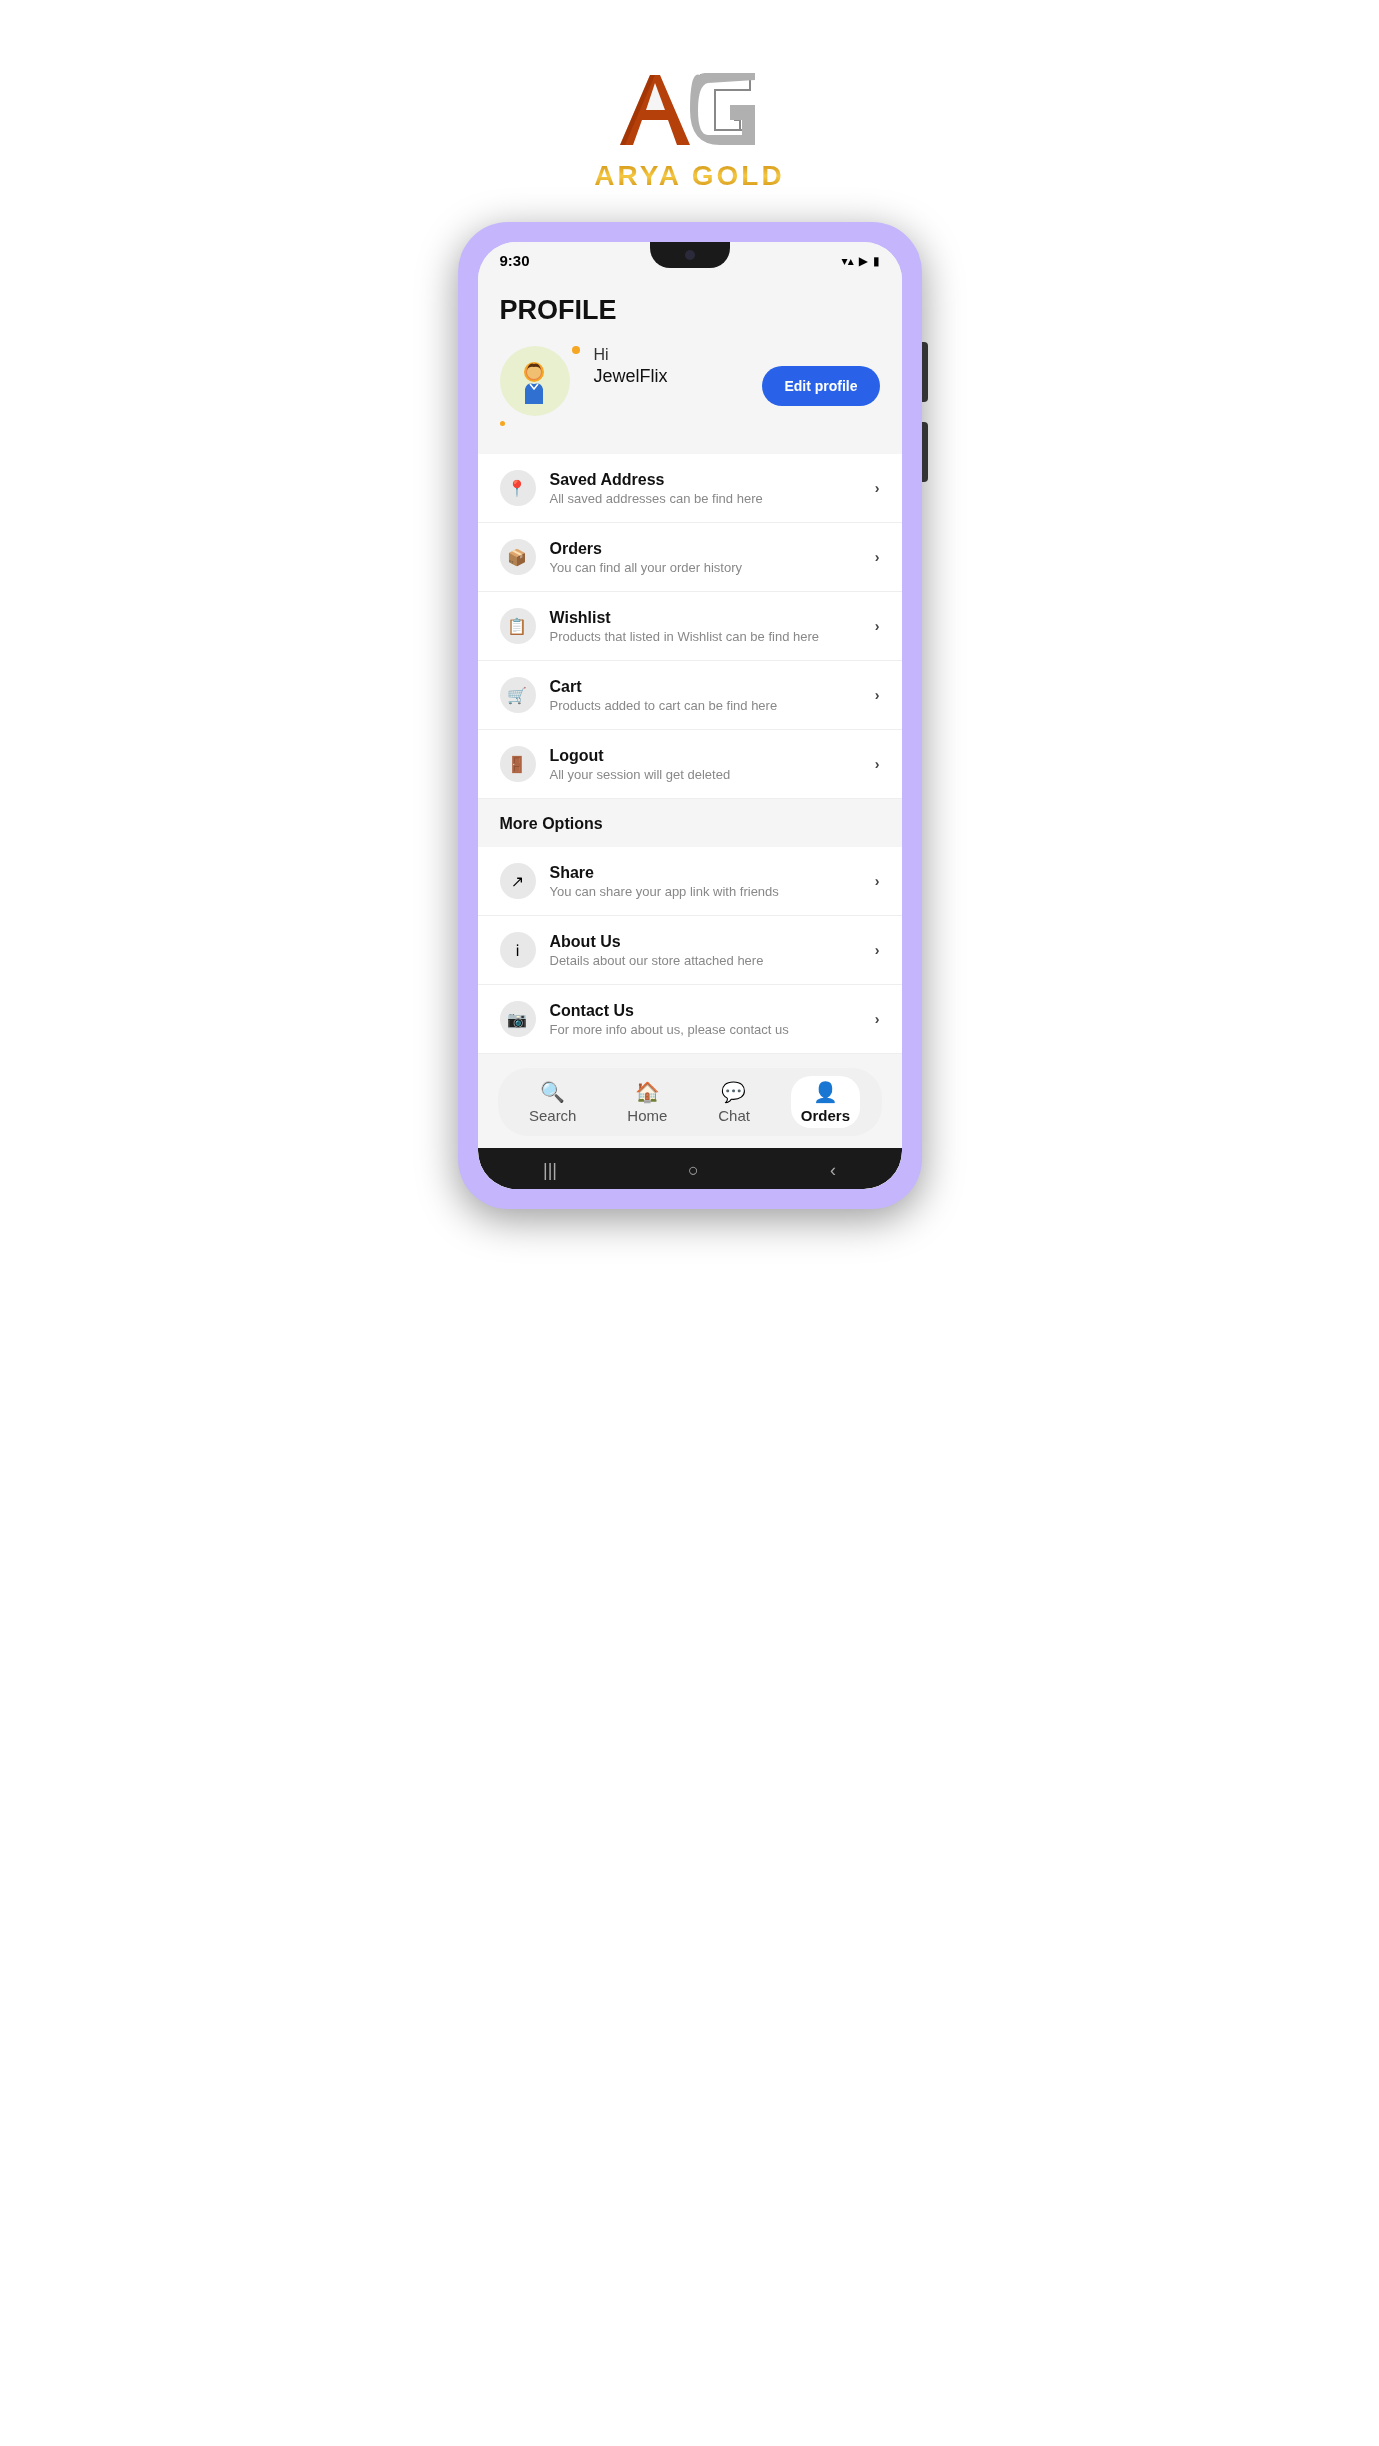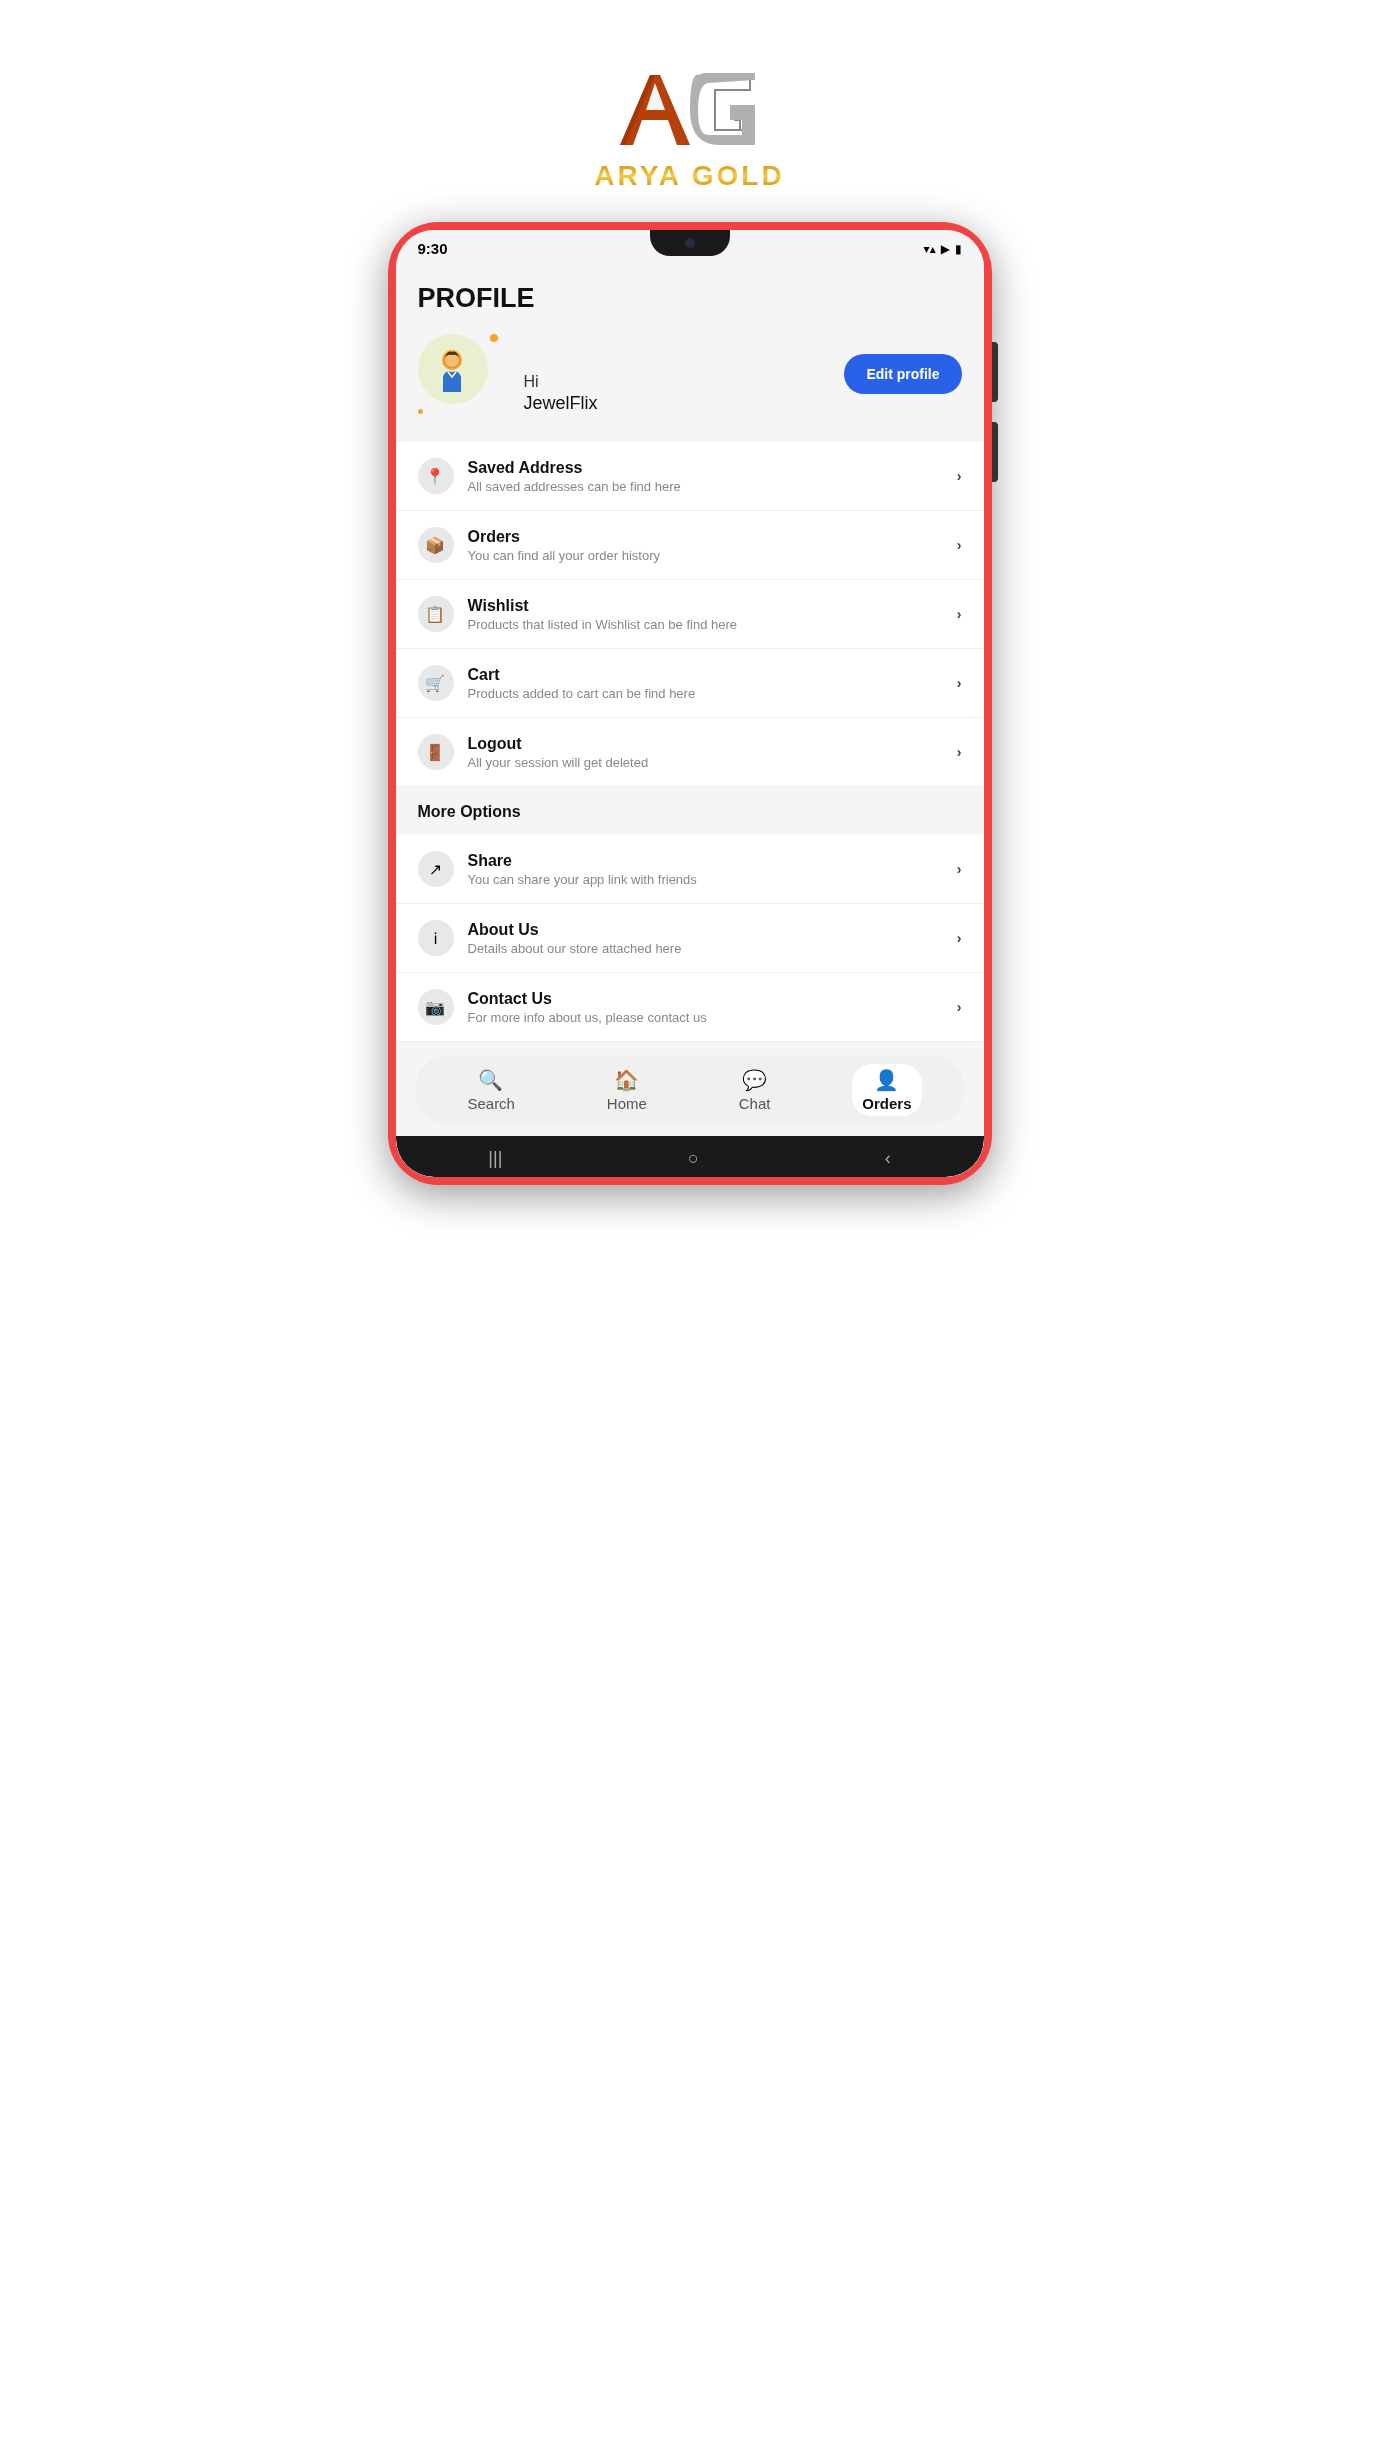--- a/index.html
+++ b/index.html
@@ -31,24 +31,24 @@
       letter-spacing: 3px;
       background: linear-gradient(to bottom, #c8860a, #f5c842, #c8860a);
       -webkit-background-clip: text;
       -webkit-text-fill-color: transparent;
       background-clip: text;
       margin-top: -10px;
     }
 
     
     .phone-frame {
-      width: 604px;
-      background: #ef4444;
+      width: 464px;
+      background: #c4b5fd;
       border-radius: 50px;
-      padding: 8px;
+      padding: 20px;
       box-shadow: 0 10px 40px rgba(0,0,0,0.4);
       position: relative;
     }
     .phone-screen {
       background: #f5f5f5;
       border-radius: 38px;
       overflow: hidden;
       position: relative;
     }
 
@@ -327,21 +327,21 @@
         <span class="signal-icon">▶</span>
         <span class="battery-icon">▮</span>
       </div>
     </div>
 
     <div class="screen-content">
 
       <div class="profile-section">
         <div class="profile-title">PROFILE</div>
         <div class="profile-info">
-          <div style="display:flex; align-items:flex-end; gap:26px;">
+          <div style="display:flex; align-items:flex-start; gap:14px;">
             <div class="avatar-container">
               <div class="avatar-bg">
 
                 <svg width="55" height="55" viewBox="0 0 55 55">
                   <circle cx="27" cy="18" r="10" fill="#f5a623"></circle>
                   <circle cx="27" cy="18" r="8" fill="#e8824a"></circle>
 
                   <circle cx="27" cy="18" r="7" fill="#f0c070"></circle>
 
                   <path d="M20,16 Q22,8 27,10 Q32,8 34,16 Q32,12 27,13 Q22,12 20,16" fill="#5a3010"></path>

